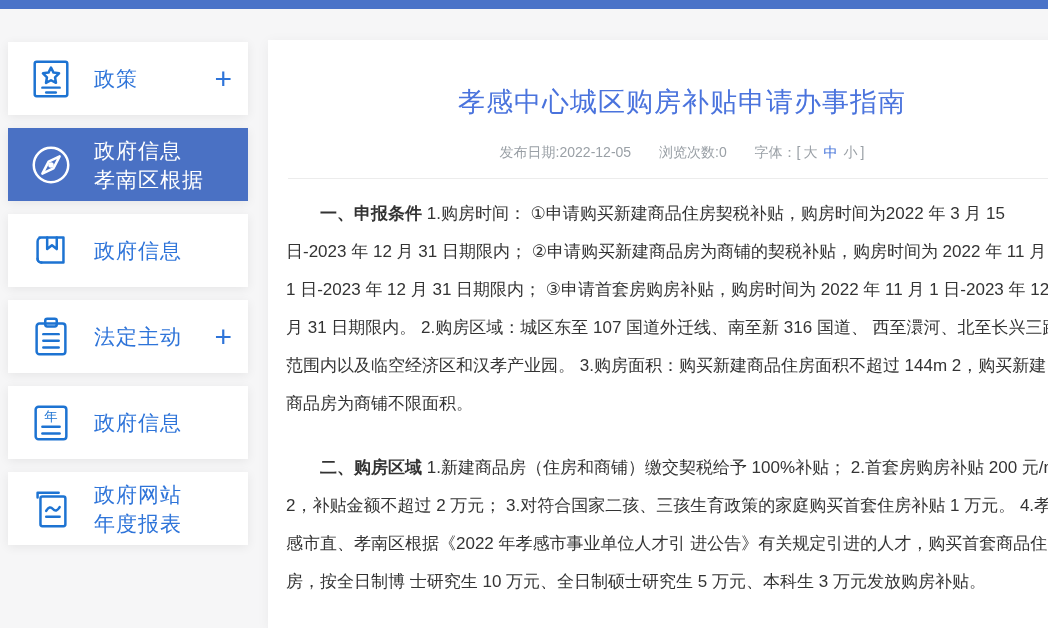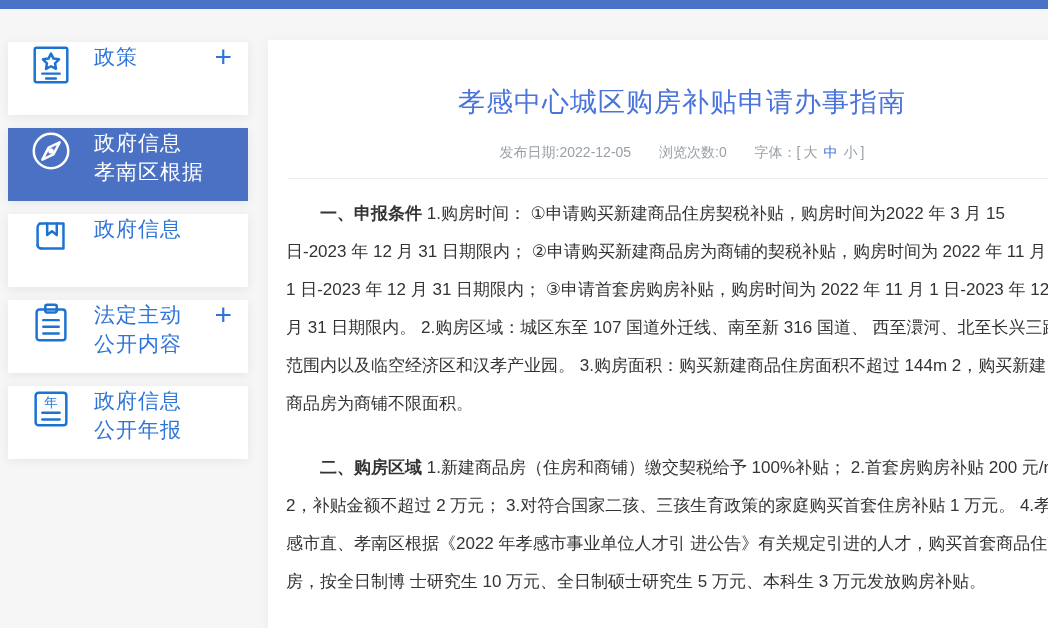--- a/index.html
+++ b/index.html
@@ -15,21 +15,21 @@
     background:#4a73c8;
   }
   
   .sidebar {
     position:absolute; left:8px; top:42px; width:240px;
   }
   .side-item {
     background:#ffffff;
     min-height:73px;
     margin-bottom:13px;
-    display:flex; align-items:flex-start;
+    display:flex; align-items:center;
     padding:0 16px 0 20px;
     box-shadow:0 2px 10px rgba(0,0,0,.07);
     cursor:pointer;
   }
   .side-item .icon {
     width:46px; height:46px; flex:0 0 46px;
     margin-right:20px;
     color:#1d73d2;
   }
   .side-item .icon svg { width:46px; height:46px; display:block; }
@@ -150,41 +150,54 @@
       <svg viewBox="0 0 48 48" fill="none" stroke="currentColor" stroke-width="2.6" stroke-linejoin="round" stroke-linecap="round">
         <rect x="9" y="10" width="30" height="32" rx="3"></rect>
         <rect x="18" y="5" width="12" height="8" rx="2"></rect>
         <line x1="16" y1="21" x2="32" y2="21"></line>
         <line x1="16" y1="28" x2="32" y2="28"></line>
         <line x1="16" y1="35" x2="32" y2="35"></line>
       </svg>
     </span>
     <span class="lbl">
       <span>法定主动</span>
-        <span>公开内容</span>
     </span>
     <span class="plus">+</span>
   </div>
 
   <div class="side-item">
     <span class="icon">
       <svg viewBox="0 0 48 48" fill="none" stroke="currentColor" stroke-width="2.6" stroke-linejoin="round" stroke-linecap="round">
         <rect x="8" y="7" width="32" height="34" rx="3"></rect>
         <text x="24" y="22" text-anchor="middle" font-size="14" stroke="none" fill="currentColor">年</text>
         <line x1="15" y1="28" x2="33" y2="28"></line>
         <line x1="15" y1="35" x2="33" y2="35"></line>
       </svg>
     </span>
     <span class="lbl">
       <span>政府信息</span>
-        <span>公开年报</span>
-    </span>
-    <span class="plus"></span>
-  </div>
-
+    </span>
+    <span class="plus"></span>
+  </div>
+
+  <div class="side-item">
+    <span class="icon">
+      <svg viewBox="0 0 48 48" fill="none" stroke="currentColor" stroke-width="2.6" stroke-linejoin="round" stroke-linecap="round">
+        <path d="M10 12 v-5 h22"></path>
+        <rect x="13" y="11" width="26" height="31" rx="2"></rect>
+        <path d="M19 26 q3.5 -6 7 -2 t7 -2"></path>
+        <line x1="19" y1="32" x2="33" y2="32"></line>
+      </svg>
+    </span>
+    <span class="lbl">
+      <span>政府网站</span>
+        <span>年度报表</span>
+    </span>
+    <span class="plus"></span>
+  </div>
 
 </div>
 
 <div class="content">
   <h1 class="article-title">孝感中心城区购房补贴申请办事指南</h1>
 
   <div class="meta">
     <span class="seg">发布日期:2022-12-05</span>
     <span class="seg">浏览次数:0</span>
     <span class="seg"><span>字体：[</span><span class="font-opt">大</span><span class="font-opt font-mid">中</span><span class="font-opt">小</span><span>]</span></span>

